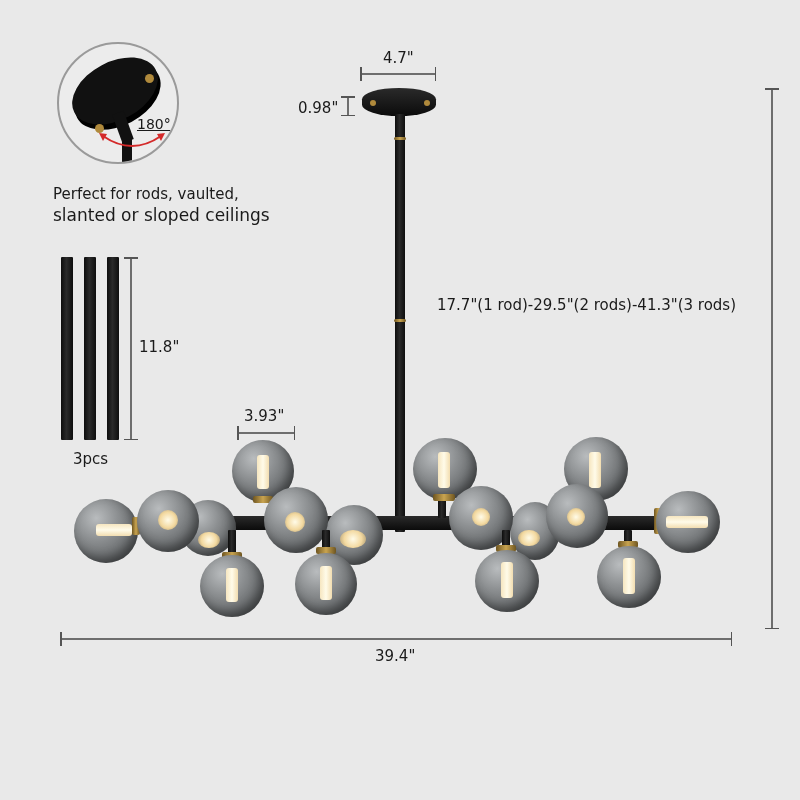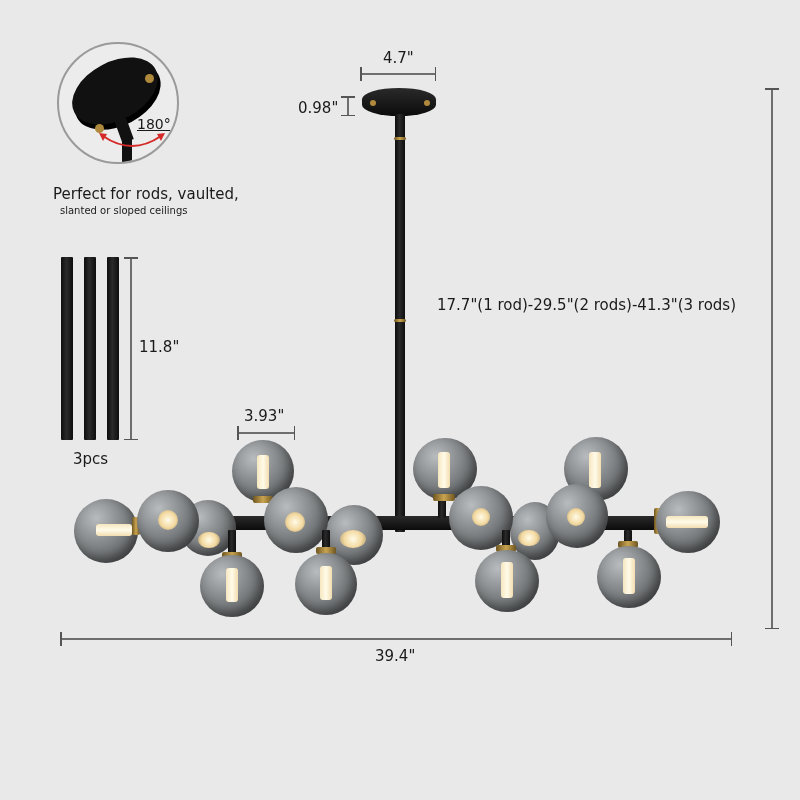--- a/index.html
+++ b/index.html
@@ -32,21 +32,21 @@
   <div class="abs" style="left:58px;top:68px;width:12px;height:30px;background:#111;transform:rotate(-20deg);"></div>
   <div class="abs" style="left:63px;top:93px;width:10px;height:30px;background:#111;"></div>
   <svg class="abs" style="left:38px;top:86px" width="70" height="24" viewBox="0 0 70 24">
     <path d="M6 6 Q35 26 64 6" fill="none" stroke="#d42a2a" stroke-width="2"></path>
     <path d="M2 3 L10 4 L6 11 Z" fill="#d42a2a"></path>
     <path d="M68 3 L60 4 L64 11 Z" fill="#d42a2a"></path>
   </svg>
   <div class="abs label" style="left:78px;top:72px;font-size:14px;text-decoration:underline;">180°</div>
 </div>
 <div class="abs label" style="left:53px;top:185px;font-size:15px;">Perfect for rods, vaulted,</div>
-<div class="abs label" style="left:53px;top:205px;font-size:10px;margin-left:7px;">slanted or sloped ceilings</div>
+<div class="abs label" style="left:53px;top:205px;font-size:17px;">slanted or sloped ceilings</div>
 
 <div class="rod" style="left:61px;top:257px;width:12px;height:183px;"></div>
 <div class="rod" style="left:84px;top:257px;width:12px;height:183px;"></div>
 <div class="rod" style="left:107px;top:257px;width:12px;height:183px;"></div>
 <div class="dim-v" style="left:130px;top:257px;height:183px;"></div>
 <div class="abs label" style="left:139px;top:338px;">11.8"</div>
 <div class="abs label" style="left:73px;top:450px;">3pcs</div>
 
 <div class="abs label" style="left:383px;top:49px;">4.7"</div>
 <div class="dim-h" style="left:360px;top:73px;width:76px;"></div>

